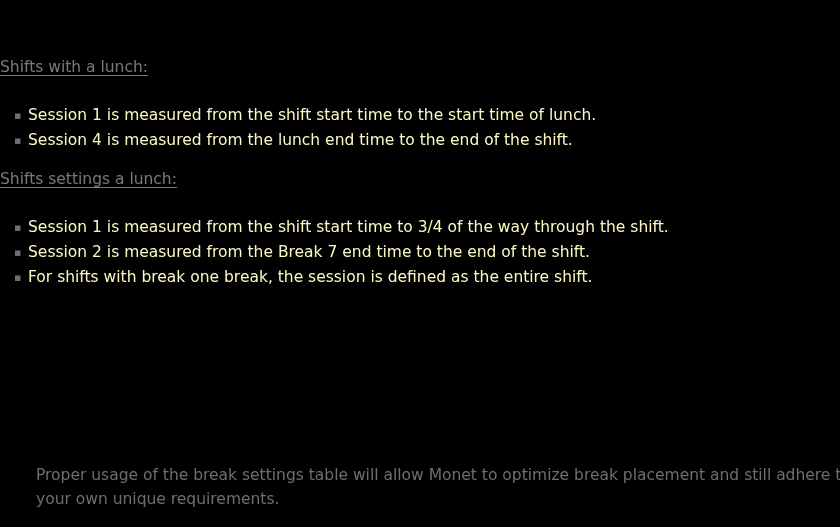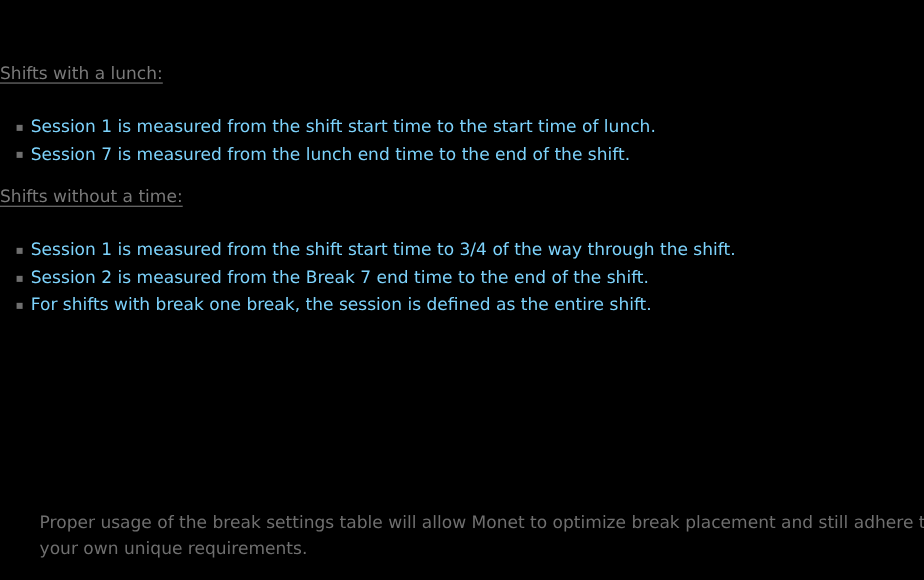--- a/index.html
+++ b/index.html
@@ -35,21 +35,21 @@
     position: absolute;
     margin: 0;
     padding: 0;
     list-style: none;
   }
   .bullet-list li {
     position: relative;
     padding-left: 28px;
     font-size: 15.5px;
     line-height: 25px;
-    color: #7dd3fc;
+    color: #fef9c3;
     white-space: nowrap;
   }
   .bullet-list li::before {
     content: "\25AA";
     position: absolute;
     left: 14px;
     top: 0;
     font-size: 11px;
     line-height: 25px;
     color: #6f6f6f;
@@ -71,24 +71,24 @@
 </style>
 </head>
 <body>
 
 <div class="page">
 
   <div class="section-heading" id="heading-lunch">Shifts with a lunch:</div>
 
   <ul class="bullet-list" id="list-lunch">
     <li>Session 1 is measured from the shift start time to the start time of lunch.</li>
-    <li>Session 7 is measured from the lunch end time to the end of the shift.</li>
+    <li>Session 4 is measured from the lunch end time to the end of the shift.</li>
   </ul>
 
-  <div class="section-heading" id="heading-no-lunch">Shifts without a time:</div>
+  <div class="section-heading" id="heading-no-lunch">Shifts settings a lunch:</div>
 
   <ul class="bullet-list" id="list-no-lunch">
     <li>Session 1 is measured from the shift start time to 3/4 of the way through the shift.</li>
     <li>Session 2 is measured from the Break 7 end time to the end of the shift.</li>
     <li>For shifts with break one break, the session is defined as the entire shift.</li>
   </ul>
 
   <div class="footer-note">Proper usage of the break settings table will allow Monet to optimize break placement and still adhere to your own unique requirements.</div>
 
 </div>

